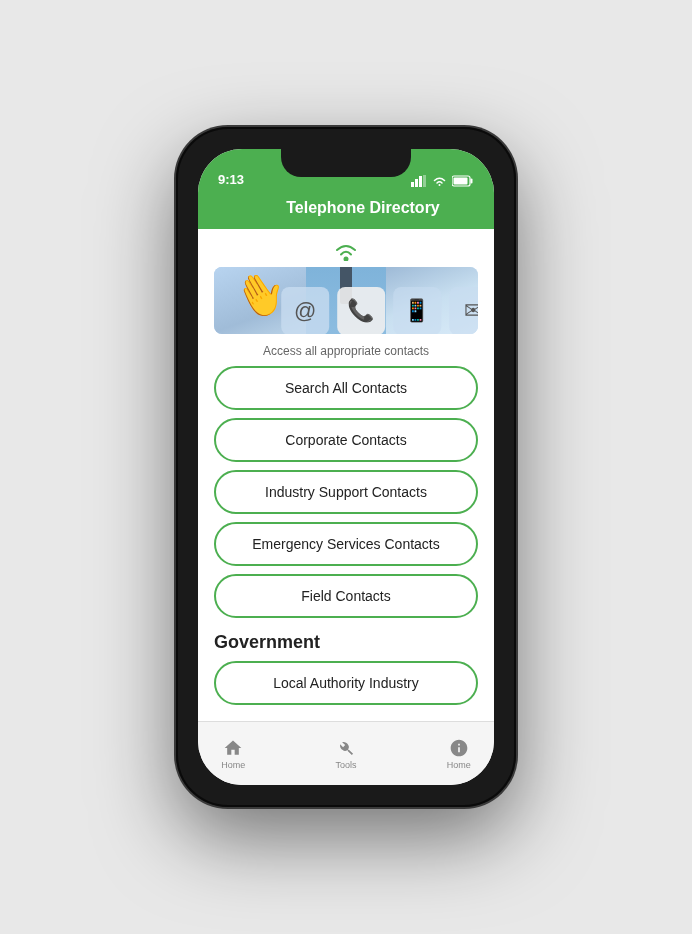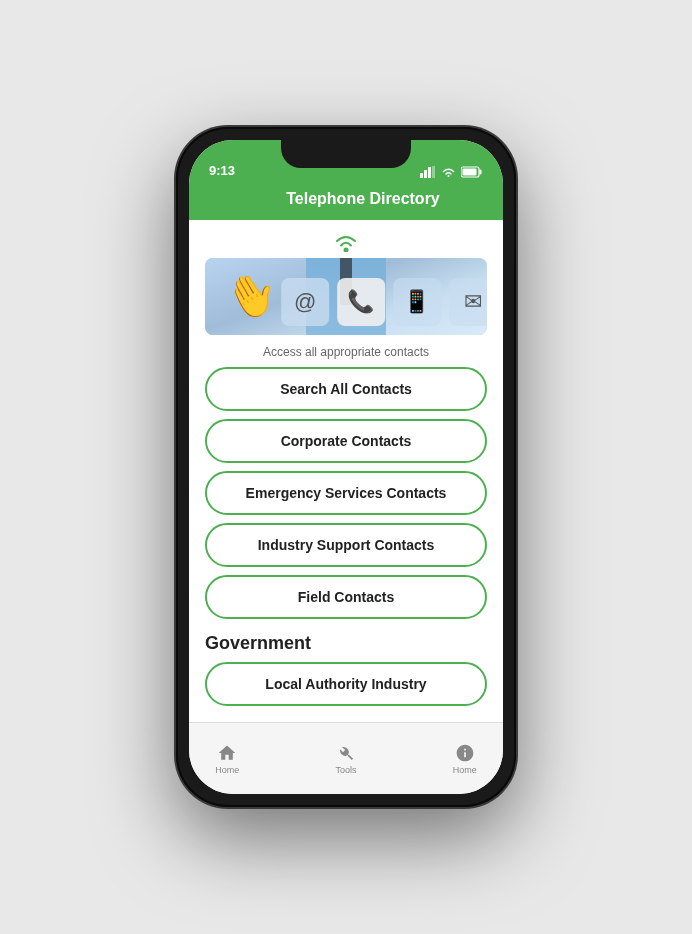--- a/index.html
+++ b/index.html
@@ -10,21 +10,21 @@
       align-items: center;
       min-height: 100vh;
       font-family: -apple-system, BlinkMacSystemFont, 'Segoe UI', sans-serif;
     }
 
     .phone-outer {
       width: 340px;
       height: 680px;
       background: #1a1a1a;
       border-radius: 52px;
-      padding: 13px;
+      padding: 22px;
       box-shadow:
         0 0 0 2px #3a3a3a,
         0 30px 80px rgba(0,0,0,0.5),
         inset 0 0 0 2px #0a0a0a;
       position: relative;
     }
 
     .phone-inner {
       width: 100%;
       height: 100%;
@@ -153,38 +153,38 @@
       display: flex;
       flex-direction: column;
       gap: 8px;
     }
 
     .menu-button {
       border: 2px solid #4caf50;
       border-radius: 25px;
       padding: 12px 16px;
       font-size: 14px;
-      font-weight: 700;
+      font-weight: 400;
       color: #222;
       background: #fff;
       cursor: pointer;
       display: block;
       width: 100%;
     }
 
     .section-heading {
       font-size: 18px;
       font-weight: 700;
       color: #222;
       padding: 14px 16px 8px;
     }
 
     
     .tab-bar {
-      height: 72px;
+      height: 64px;
       background: #f5f5f5;
       border-top: 1px solid #ddd;
       display: flex;
       align-items: stretch;
       flex-shrink: 0;
       gap: 42px;
     }
 
     .tab-item {
       flex: 1;
@@ -278,22 +278,22 @@
           <div class="hero-icon-box" style="background:rgba(200,220,240,0.6);">📱</div>
           <div class="hero-icon-box" style="background:rgba(200,220,240,0.6);">✉</div>
         </div>
       </div>
 
       <p class="subtitle">Access all appropriate contacts</p>
 
       <div class="menu-section">
         <button class="menu-button">Search All Contacts</button>
         <button class="menu-button">Corporate Contacts</button>
+        <button class="menu-button">Industry Support Contacts</button>
         <button class="menu-button">Emergency Services Contacts</button>
-        <button class="menu-button">Industry Support Contacts</button>
         <button class="menu-button">Field Contacts</button>
       </div>
 
       <h2 class="section-heading">Government</h2>
 
       <div class="menu-section" style="padding-bottom:16px;">
         <button class="menu-button">Local Authority Industry</button>
       </div>
 
     </div>

